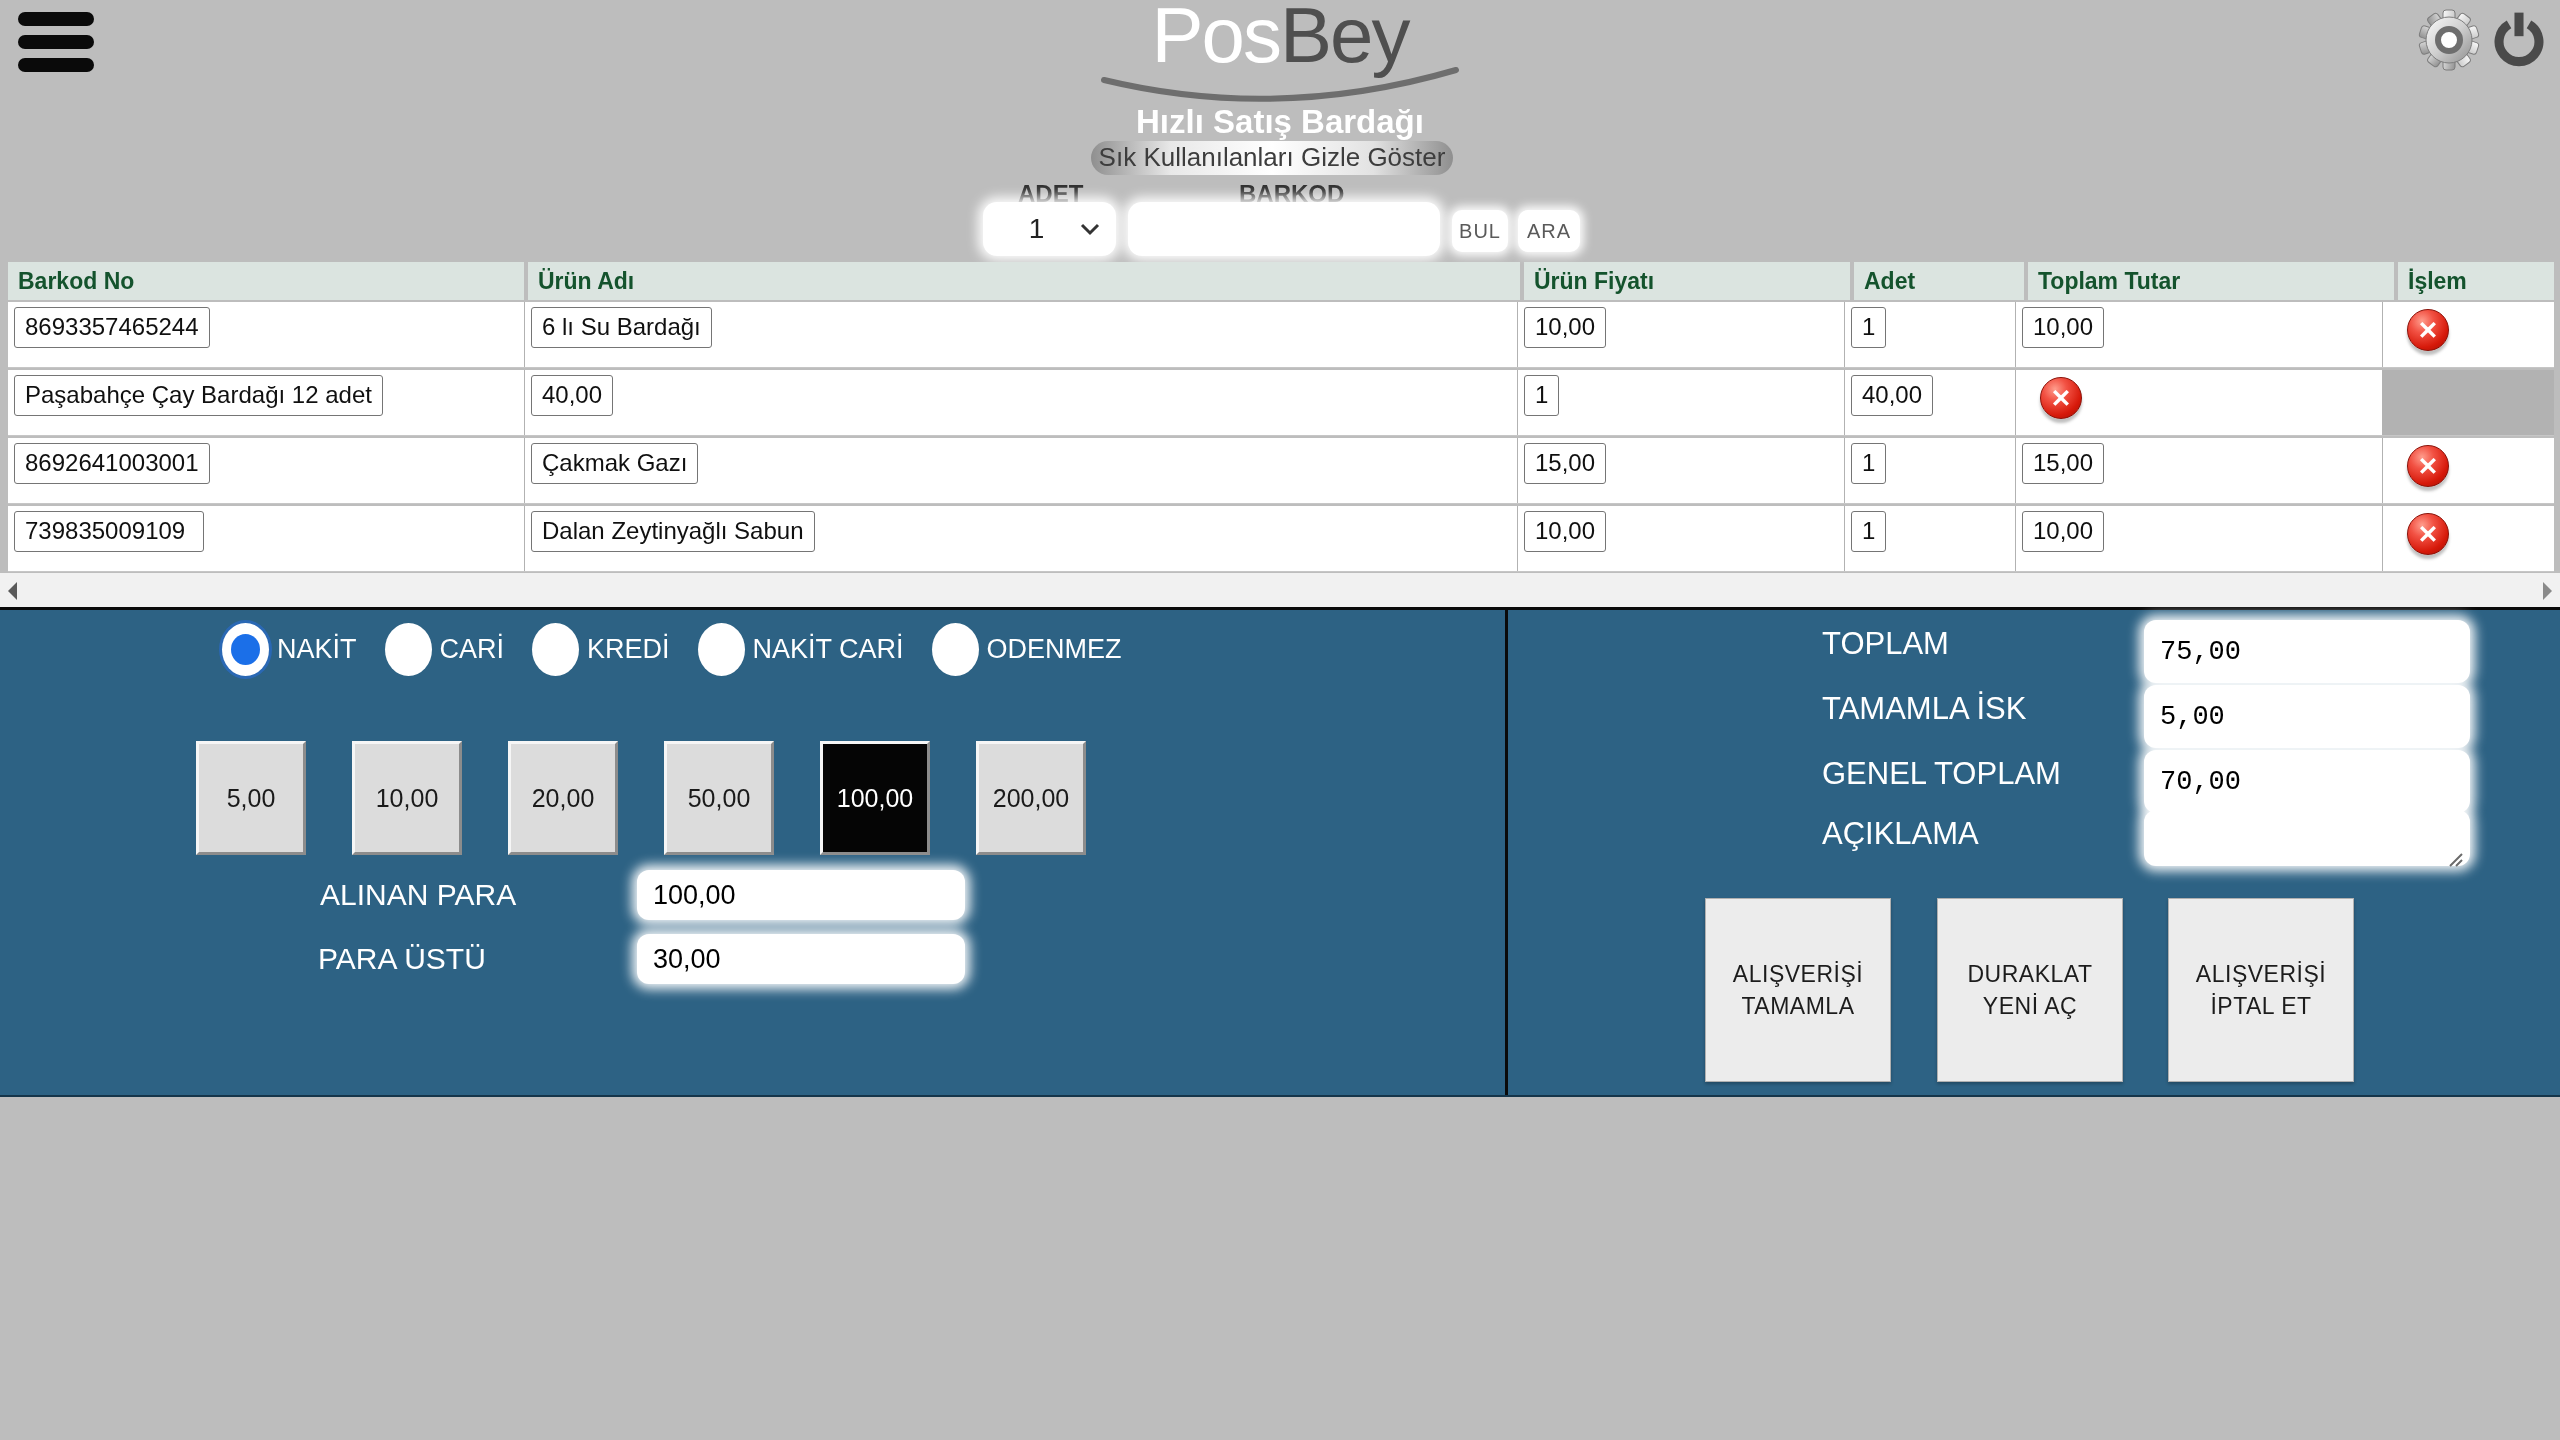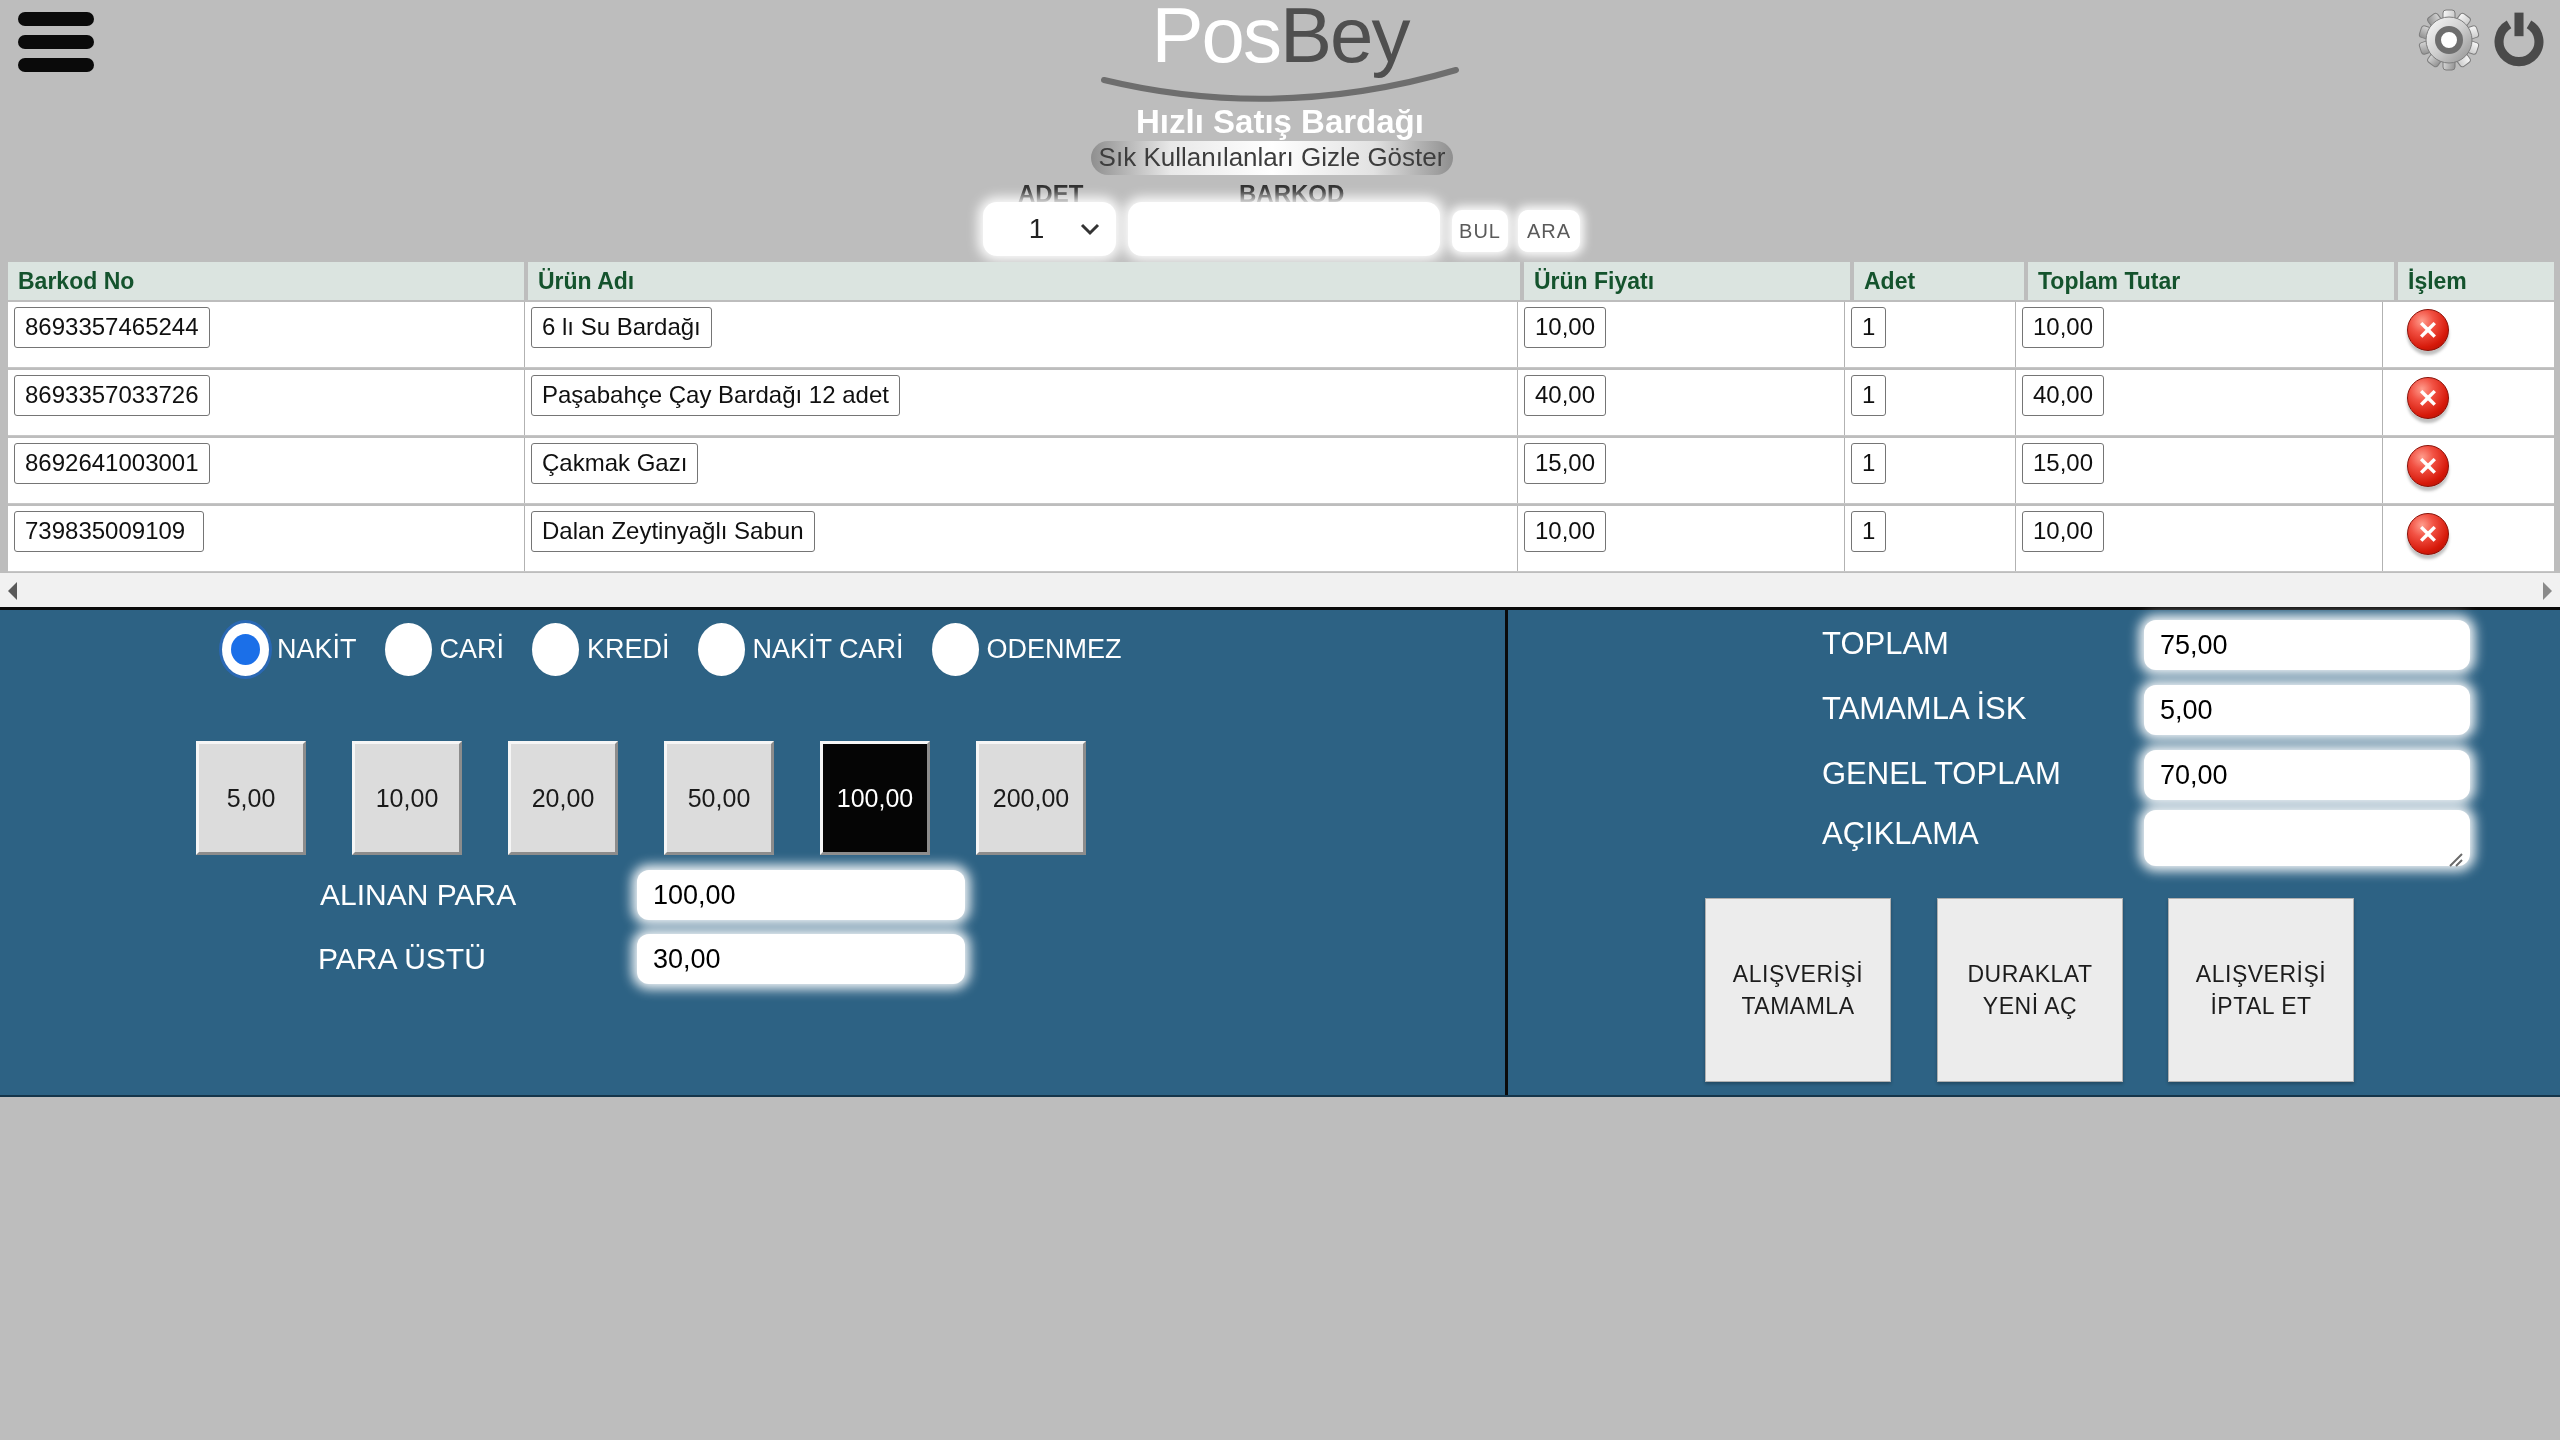--- a/index.html
+++ b/index.html
@@ -97,22 +97,22 @@
            display:flex; align-items:center; justify-content:center;
            font-family:"Liberation Sans",sans-serif; cursor:pointer; }
   .denom.selected { background:#050505; color:#ffffff; }
 
   .cash-label { position:absolute; color:#ffffff; font-size:30px; }
   .cash-input { position:absolute; left:637px; width:328px; height:50px; font-size:27px;
                 padding:0 16px; outline:none; border-radius:12px; }
 
   
   .tot-label { position:absolute; left:314px; color:#ffffff; font-size:31px; }
-  .tot-input { position:absolute; left:636px; width:326px; height:50px; font-size:27px;
-               padding:0 16px; outline:none; border-radius:12px; }
+  .tot-input { position:absolute; left:636px; width:326px; height:63px; font-size:27px;
+               padding:0 16px; outline:none; border-radius:12px;font-family:Liberation Mono, monospace; }
   .aciklama { resize:none; padding-top:8px; font-family:"Liberation Sans",sans-serif; }
   .grip { position:absolute; left:938px; top:240px; pointer-events:none; }
 
   
   .action-btn { position:absolute; top:288px; width:186px; height:184px;
                 background:#ececec; border:1px solid #b0b0b0; color:#1c1c1c;
                 font-size:23px; line-height:1.4; letter-spacing:0.5px; text-align:center;
                 font-family:"Liberation Sans",sans-serif; cursor:pointer;
                 display:flex; align-items:center; justify-content:center; padding:0 8px;
                 box-shadow:0 2px 3px rgba(0,0,0,0.25); }
@@ -196,21 +196,20 @@
     <div class="dc"><span class="cellbox">6 lı Su Bardağı</span></div>
     <div class="dc"><span class="cellbox cb-price">10,00</span></div>
     <div class="dc"><span class="cellbox cb-qty">1</span></div>
     <div class="dc"><span class="cellbox cb-total">10,00</span></div>
     <div class="dc">
         <div class="del-btn">✕</div>
       </div>
   </div>
 
   <div class="trow data">
-    <div class="dc"><span class="cellbox cb-barcode">8693357033726</span></div>
     <div class="dc"><span class="cellbox">Paşabahçe Çay Bardağı 12 adet</span></div>
     <div class="dc"><span class="cellbox cb-price">40,00</span></div>
     <div class="dc"><span class="cellbox cb-qty">1</span></div>
     <div class="dc"><span class="cellbox cb-total">40,00</span></div>
     <div class="dc">
         <div class="del-btn">✕</div>
       </div>
   </div>
 
   <div class="trow data">

